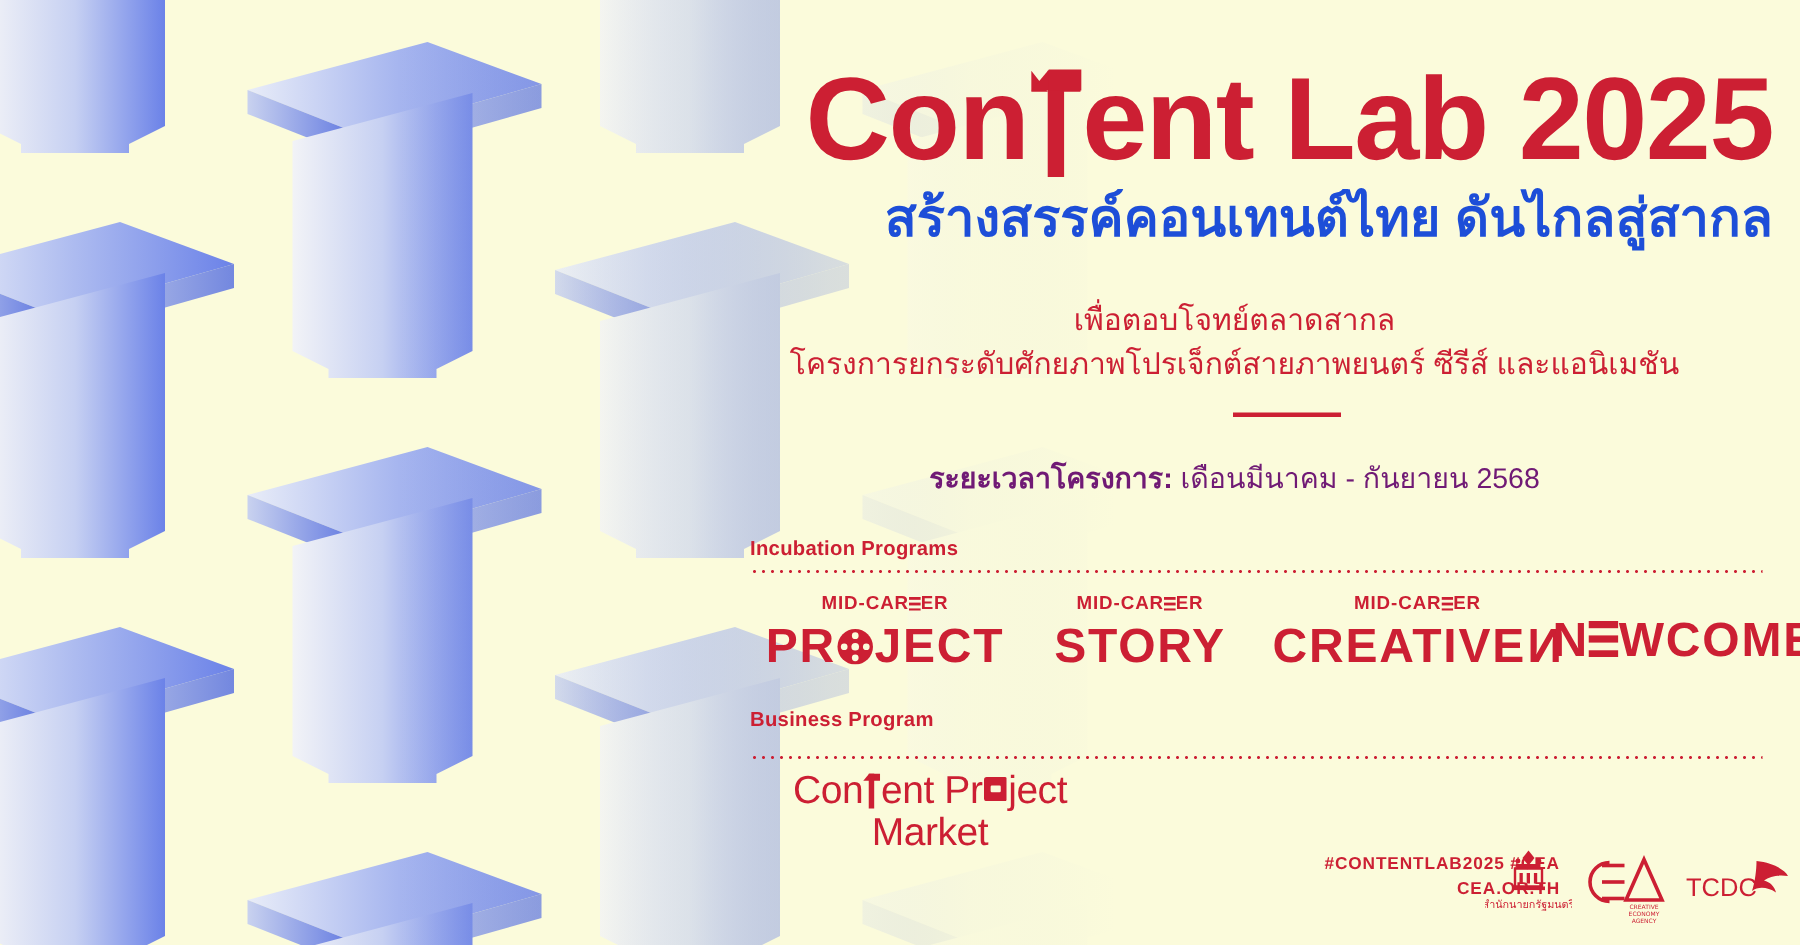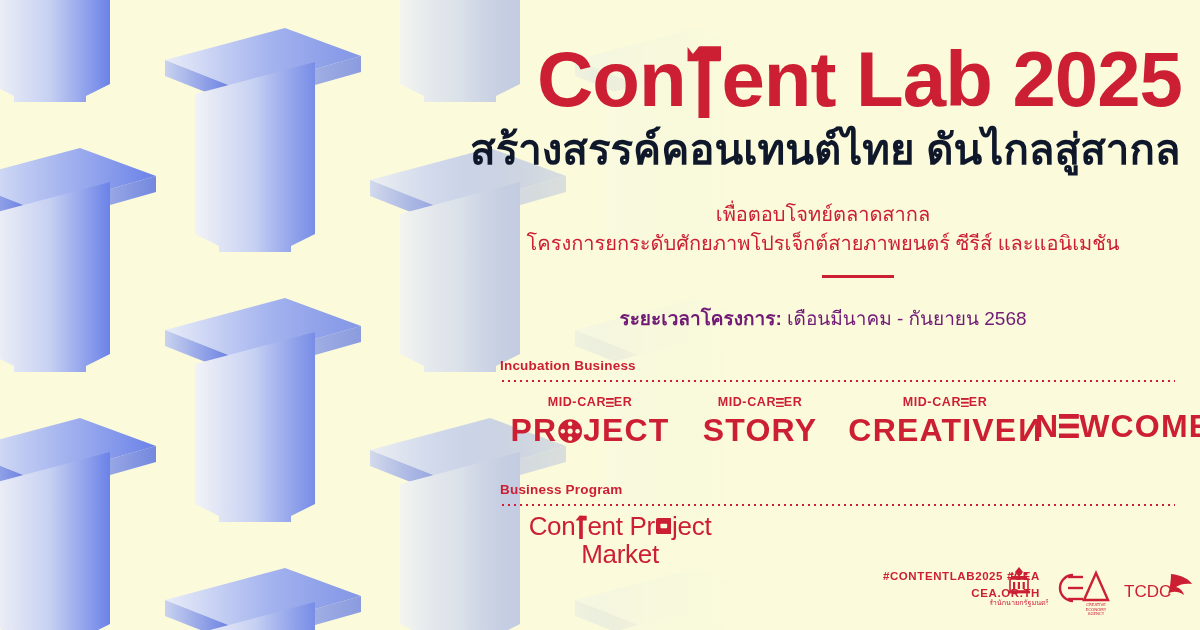--- a/index.html
+++ b/index.html
@@ -38,22 +38,22 @@
     position:absolute;left:0;top:40px;width:712px;
     text-align:right;
     font-size:78px;font-weight:bold;letter-spacing:-1px;
     color:#cc1f33;line-height:1;
     white-space:nowrap;
   }
   .title .tee{position:relative;display:inline-block;width:.46em;}
   .title .tee svg{position:absolute;left:0;top:-0.80em;width:.46em;height:.95em;}
 
   .subtitle{
-    position:absolute;left:0;top:126px;width:712px;
-    font-size:42px;font-weight:bold;color:#0f172a;line-height:1.15;
+    position:absolute;left:0;top:126px;width:712px;text-align:right;
+    font-size:35px;font-weight:bold;color:#1d4ed8;line-height:1.15;
     white-space:nowrap;
   }
 
   .desc{
     position:absolute;left:0;top:200px;width:706px;text-align:center;
     font-size:20px;color:#cc1f33;line-height:1.45;font-weight:normal;
   }
   .desc div{display:block;}
 
   .rule{
@@ -202,21 +202,21 @@
       <div>โครงการยกระดับศักยภาพโปรเจ็กต์สายภาพยนตร์ ซีรีส์ และแอนิเมชัน</div>
     </div>
 
     <div class="rule"></div>
 
     <div class="period">
       <b>ระยะเวลาโครงการ:</b>
       <span>เดือนมีนาคม - กันยายน 2568</span>
     </div>
 
-    <div class="sec-label" style="left:30px;top:358px;">Incubation Business</div>
+    <div class="sec-label" style="left:30px;top:358px;">Incubation Programs</div>
     <div class="dots" style="top:380px;"></div>
 
     <div class="prog-row">
 
       <div class="prog" style="left:10px;top:0;width:180px;">
         <div class="kicker"><span>MID-CAR</span><span class="barE"><svg viewBox="0 0 62 76" aria-hidden="true">
                 <rect x="0" y="0" width="62" height="15" fill="#cc1f33"></rect>
                 <rect x="0" y="30" width="62" height="15" fill="#cc1f33"></rect>
                 <rect x="0" y="61" width="62" height="15" fill="#cc1f33"></rect>
               </svg></span><span>ER</span></div>
@@ -250,21 +250,21 @@
 
       <div class="prog" style="left:545px;top:14px;width:185px;">
         <div class="pname"><span>N</span><span class="barE"><svg viewBox="0 0 62 76" aria-hidden="true">
                 <rect x="0" y="0" width="62" height="15" fill="#cc1f33"></rect>
                 <rect x="0" y="30" width="62" height="15" fill="#cc1f33"></rect>
                 <rect x="0" y="61" width="62" height="15" fill="#cc1f33"></rect>
               </svg></span><span>WCOMERS</span></div>
       </div>
     </div>
 
-    <div class="sec-label" style="left:30px;top:482px;">Business Program</div>
+    <div class="sec-label" style="left:30px;top:472px;">Business Program</div>
     <div class="dots" style="top:504px;"></div>
 
     <div class="cpm">
       <span><span>Con</span><span class="tee2"><svg viewBox="0 0 46 95" aria-hidden="true">
               <path d="M1,3 L45,3 L45,21 L17,21 L17,3 Z" fill="#cc1f33"></path>
               <path d="M17,3 L17,21 L2,21 Z" fill="#cc1f33"></path>
               <rect x="16" y="3" width="14" height="92" fill="#cc1f33"></rect>
             </svg></span><span>ent Pr</span><span class="sqO"><svg viewBox="0 0 60 62" aria-hidden="true">
               <rect x="0" y="0" width="60" height="62" rx="7" fill="#cc1f33"></rect>
               <rect x="17" y="22" width="26" height="17" rx="3" fill="#fbfbdb"></rect>

